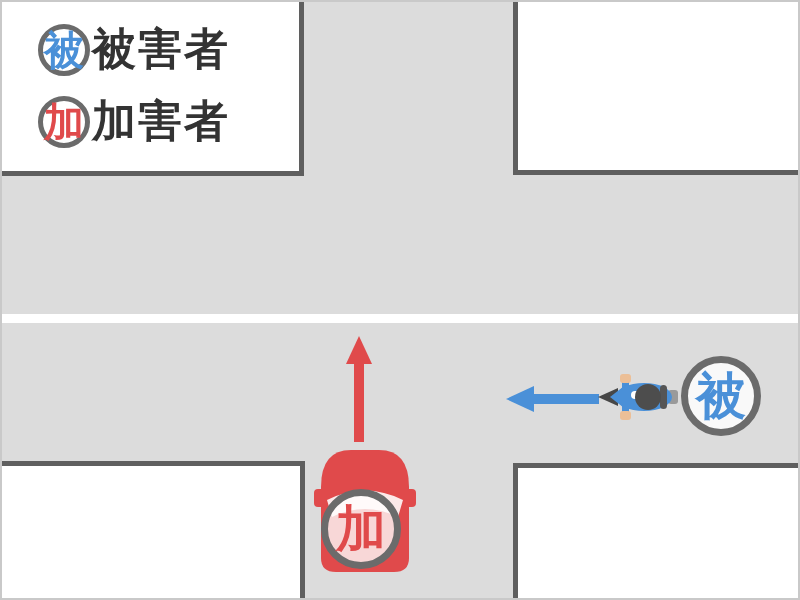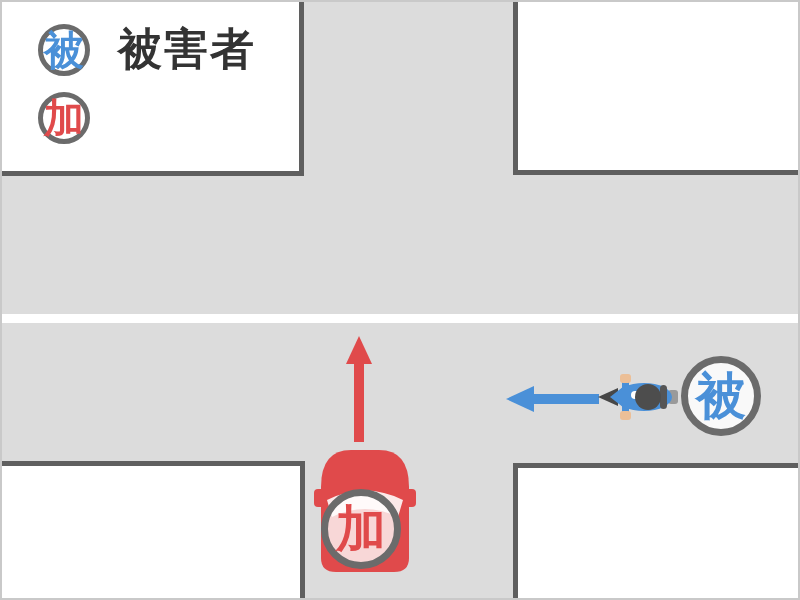--- a/index.html
+++ b/index.html
@@ -39,21 +39,21 @@
     overflow:visible;
   }
   .legend-badge{
     width:42px;height:42px;
     border:5px solid var(--badge-ring-color,#666);
     background:var(--block-color,#fff);
     font-size:40px;
     flex:0 0 auto;
   }
   .legend-label{
-    margin-left:28px;
+    margin-left:2px;
     font-size:44px;font-weight:bold;
     color:var(--legend-text-color,#333);
     letter-spacing:2px;
     white-space:nowrap;
   }
   .victim-text{color:var(--victim-color,#4a90d8);}
   .attacker-text{color:var(--attacker-color,#e04a4b);}
   
   .abs{position:absolute;}
   .road-badge{
@@ -79,20 +79,21 @@
 
   <div id="lane-line"></div>
 
   <div id="legend">
     <div class="legend-row">
       <div class="badge legend-badge victim-text">被</div>
       <div class="legend-label">被害者</div>
     </div>
     <div class="legend-row">
       <div class="badge legend-badge attacker-text">加</div>
+      <div class="legend-label">加害者</div>
     </div>
   </div>
 
   <svg class="abs" style="left:340px;top:330px;" width="36" height="115" viewBox="0 0 36 115">
     <polygon points="17,4 4,32 30,32" fill="var(--attacker-color,#e04a4b)"></polygon>
     <rect x="12" y="30" width="10" height="80" fill="var(--attacker-color,#e04a4b)"></rect>
   </svg>
 
   <svg class="abs" style="left:312px;top:443px;" width="102" height="132" viewBox="0 0 102 132">
 

